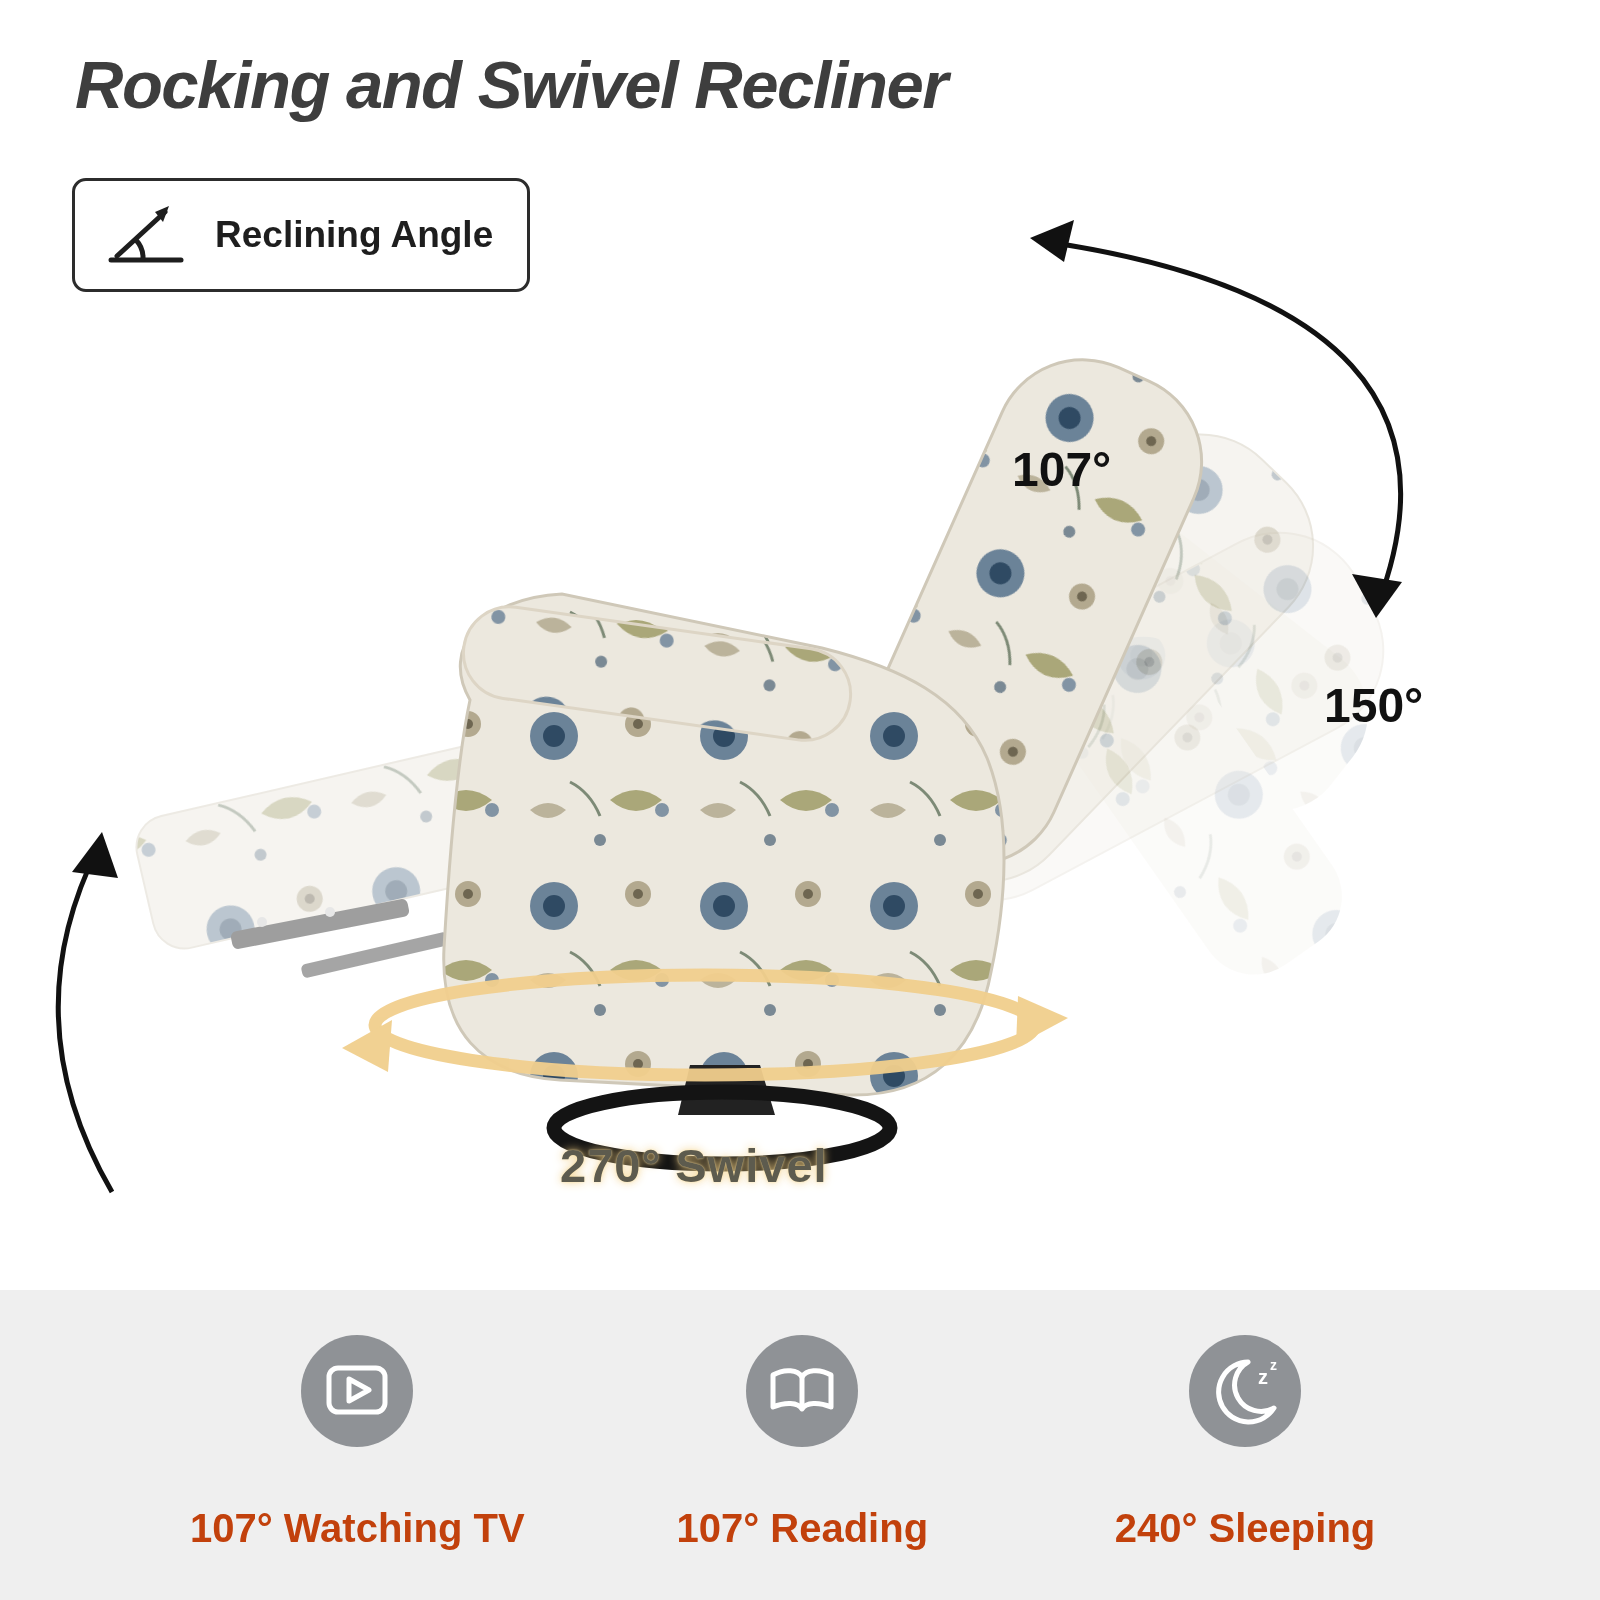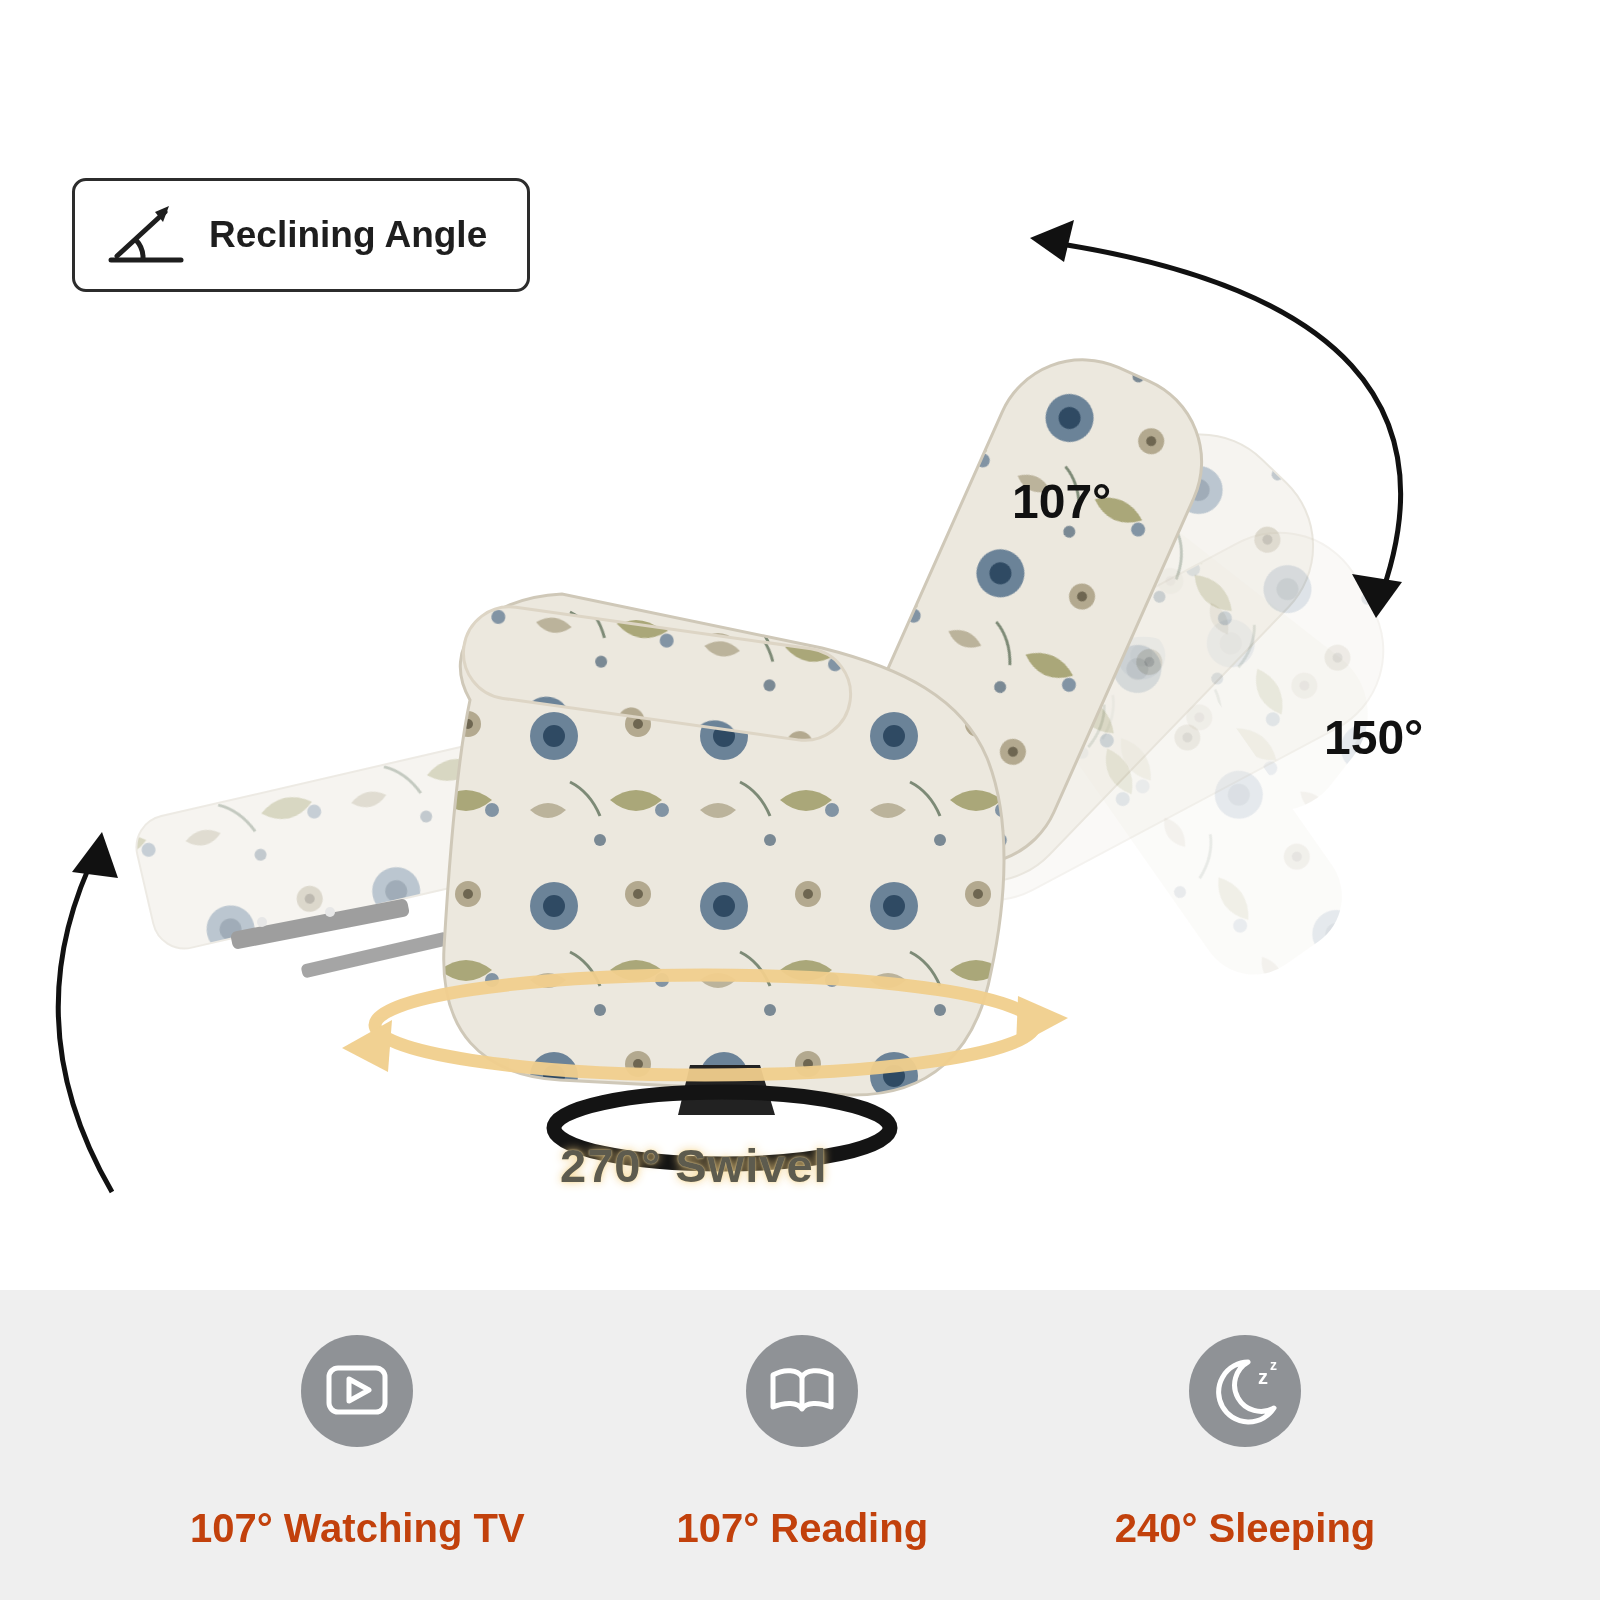--- a/index.html
+++ b/index.html
@@ -11,33 +11,33 @@
   }
   .title {
     position:absolute; left:75px; top:46px;
     font-size:67px; font-weight:800; font-style:italic;
     letter-spacing:-1.5px; color:#3e3e3e;
   }
   .badge {
     position:absolute; left:72px; top:178px;
     min-width:458px; height:114px;
     border:3px solid #2c2c2c; border-radius:14px;
-    display:flex; align-items:center; gap:20px; padding:0 28px;
+    display:flex; align-items:center; gap:26px; padding:0 28px;
     background:#fff;
   }
   .badge-icon { flex:0 0 auto; display:flex; }
   .badge-text { line-height:1.22; }
   .badge-label { font-size:37px; font-weight:700; color:#1e1e1e; }
   .badge-range { font-size:37px; font-weight:400; color:#1e1e1e; }
 
   .illustration { position:absolute; left:0; top:180px; width:1600px; height:1110px; }
   .illustration svg { position:absolute; left:0; top:0; }
 
   .angle-label {
-    position:absolute; font-size:48px; font-weight:700; color:#111;margin-top:32px;
+    position:absolute; font-size:48px; font-weight:700; color:#111;
   }
   .angle-107 { left:1012px; top:262px; }
   .angle-150 { left:1324px; top:498px; }
   .swivel-label {
     position:absolute; left:560px; top:958px;
     font-size:47px; font-weight:700; color:#5d5b4e;
     text-shadow:0 0 10px rgba(242,207,130,0.95), 0 0 2px rgba(255,235,180,0.9);
     letter-spacing:1px;
   }
 
@@ -51,20 +51,21 @@
     display:flex; flex-direction:column; align-items:center; gap:52px;
     min-width:330px;
   }
   .feature-label { font-size:40px; font-weight:700; color:#c2410c; white-space:nowrap; }
 </style>
 </head>
 <body>
 
 <div class="page">
 
+  <h1 class="title">Rocking and Swivel Recliner</h1>
 
   <div class="badge">
     <span class="badge-icon">
       <svg width="86" height="74" viewBox="0 0 86 74">
         <g stroke="#1e1e1e" stroke-width="5" fill="none" stroke-linecap="round">
           <line x1="8" y1="62" x2="78" y2="62"></line>
           <line x1="14" y1="58" x2="62" y2="14"></line>
           <path d="M 40 61 A 26 26 0 0 0 33 42"></path>
         </g>
         <polygon points="66,8 52,14 60,24" fill="#1e1e1e"></polygon>

